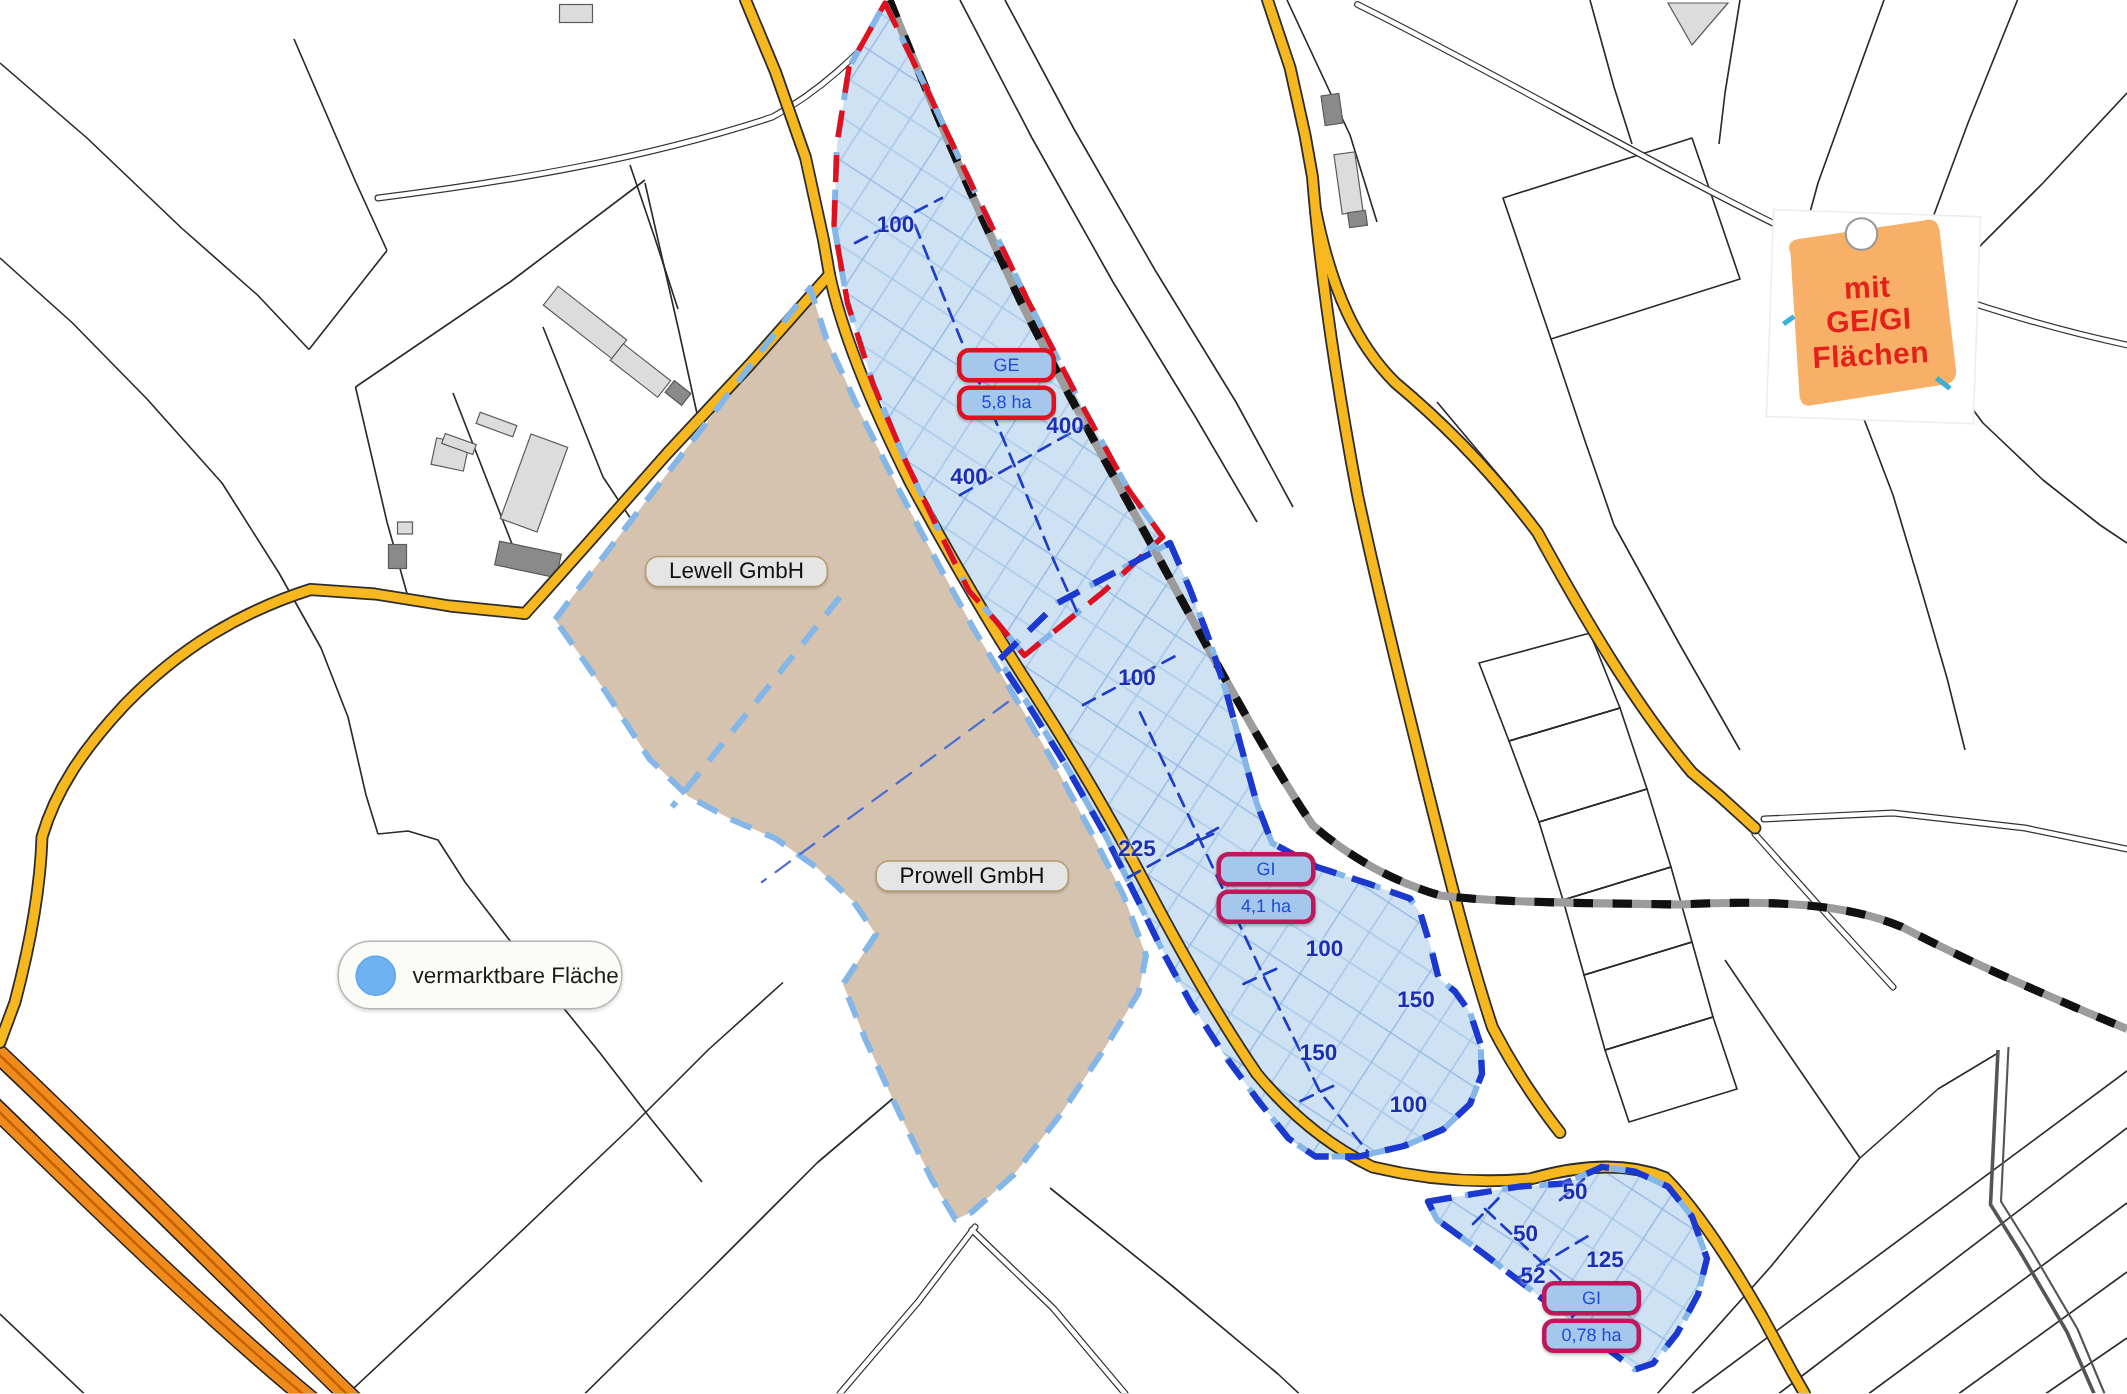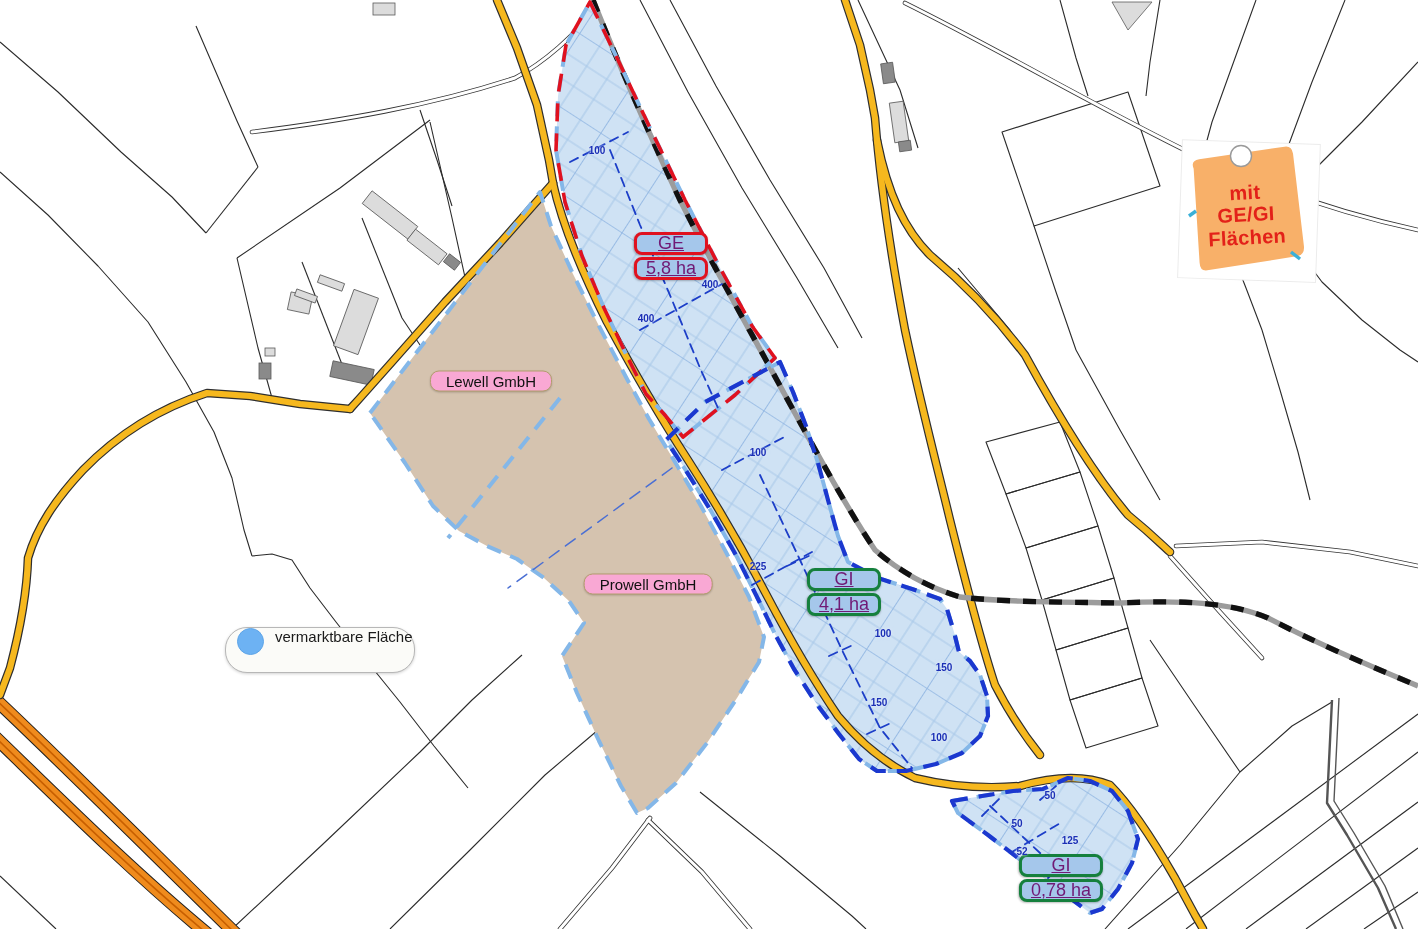--- a/index.html
+++ b/index.html
@@ -1,32 +1,32 @@
 <!DOCTYPE html>
 <html><head>
 <meta charset="utf-8">
 <style>
   html,body{margin:0;padding:0;background:#fff;}
   #stage{position:relative;width:1418px;height:929px;overflow:hidden;background:#fff;
          font-family:"Liberation Sans",sans-serif;}
   #mapsvg{position:absolute;left:0;top:0;}
   .ov{position:absolute;z-index:5;transform:translate(-50%,-50%);white-space:nowrap;}
   .badge{display:block;text-align:center;background:#a5c7eb;border-radius:8px;
-         padding:0 9px;font-size:18px;line-height:17px;color:#701a75;min-width:42px;
-         box-shadow:0 1px 2px rgba(0,0,0,.25);text-decoration:underline;}
+         padding:0 9px;font-size:12px;line-height:17px;color:#1d4ed8;min-width:42px;
+         box-shadow:0 1px 2px rgba(0,0,0,.25);}
   .badge.red{border:3px solid #e0111f;}
-  .badge.blue{border:3px solid #15803d;}
+  .badge.blue{border:3px solid #be185d;}
   .badge + .badge{margin-top:2px;}
-  .company{background:#f9a8d4;border:1.4px solid #b49d6e;border-radius:9px;
+  .company{background:#e5e5e5;border:1.4px solid #b49d6e;border-radius:9px;
            padding:1px 15px;font-size:15px;color:#111;box-shadow:0 1px 2px rgba(0,0,0,.2);}
-  .dim{font-size:10px;font-weight:700;color:#1b2fb5;
+  .dim{font-size:15px;font-weight:700;color:#1b2fb5;
        text-shadow:0 0 2px rgba(230,240,255,.9),0 0 4px rgba(230,240,255,.7);}
   #legend{position:absolute;left:225px;top:627px;width:188px;height:44px;z-index:5;
           background:#fbfbf8;border:1px solid #b7b7b7;border-radius:22px;
-          box-shadow:0 1px 3px rgba(0,0,0,.18);display:flex;}
+          box-shadow:0 1px 3px rgba(0,0,0,.18);display:flex;align-items:center;}
   #legend .sw{width:25px;height:25px;border-radius:50%;background:#6db2f3;
               margin-left:11px;border:1px solid #5ea5e8;}
   #legend .lt{margin-left:11px;font-size:15px;color:#1a1a1a;}
   #noteText{position:absolute;left:1246px;top:215px;z-index:6;
             transform:translate(-50%,-50%) rotate(-3deg);
             color:#e32119;font-weight:700;font-size:20px;line-height:1.12;
             text-align:center;letter-spacing:.3px;}
   #noteText span{display:block;}
 </style>
 </head>

